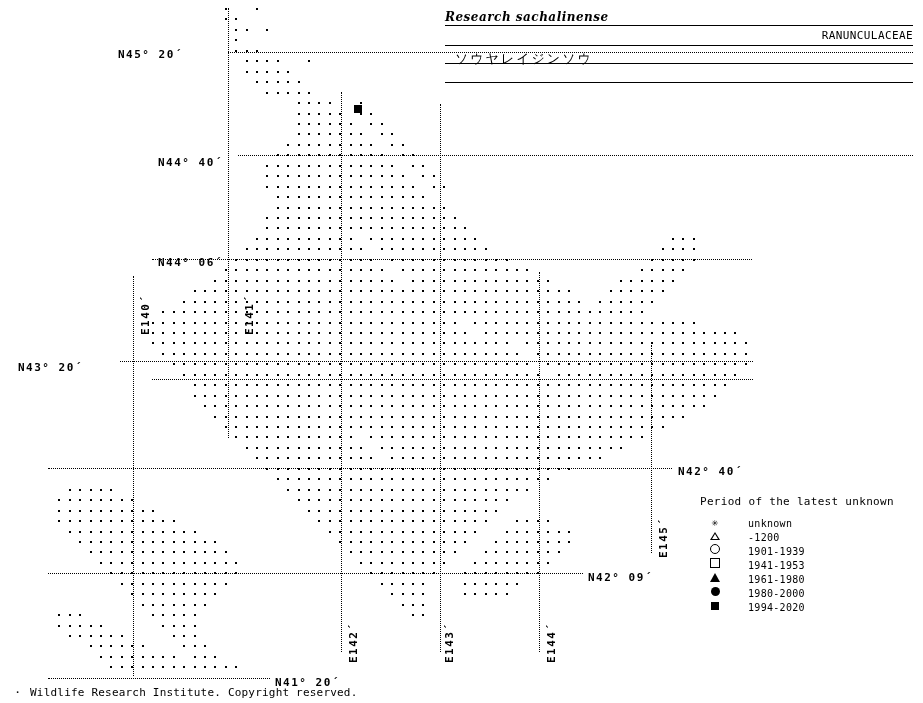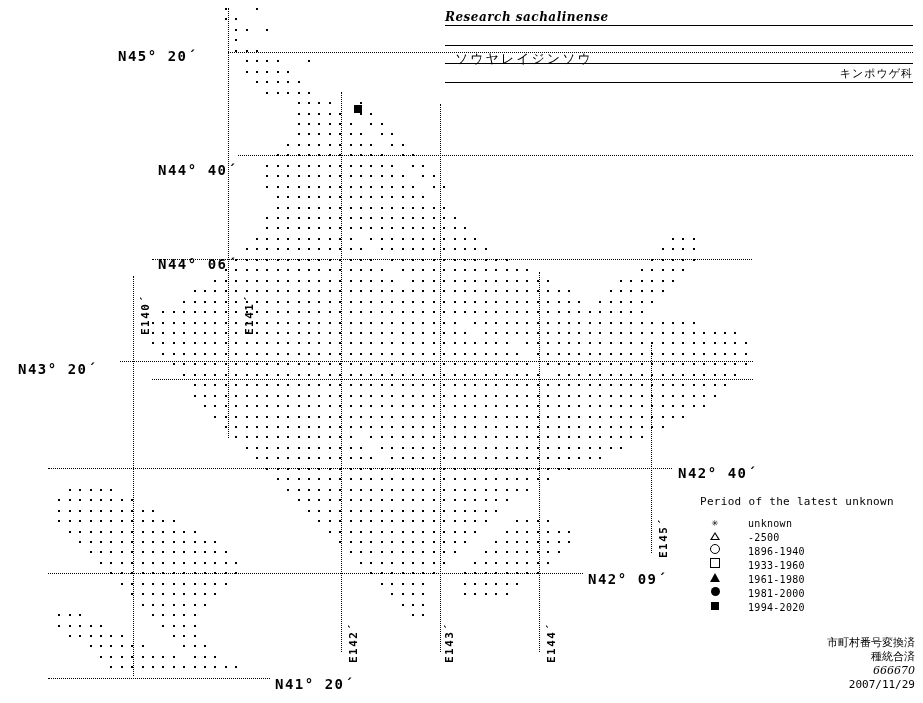--- a/index.html
+++ b/index.html
@@ -64,21 +64,21 @@
     border-top: 1px dotted #000;
     height: 0;
   }
   .vline {
     border-left: 1px dotted #000;
     width: 0;
   }
 
   
   .lat-label {
-    font-size: 14px;
+    font-size: 11px;
     font-weight: bold;
     letter-spacing: 1.5px;
     white-space: nowrap;
   }
   .lon-label {
     font-size: 11px;
     font-weight: bold;
     letter-spacing: 1.5px;
     white-space: nowrap;
     transform-origin: 0 0;
@@ -194,24 +194,24 @@
     white-space: nowrap;
   }
 </style>
 </head>
 <body>
 
 <div id="stage">
 
   <div class="abs sci-name">Research sachalinense</div>
   <div class="abs rule rule1"></div>
+  <div class="abs family-name">RANUNCULACEAE</div>
   <div class="abs rule rule2"></div>
   <div class="abs jp-name">ソウヤレイジンソウ</div>
   <div class="abs rule rule3"></div>
-  <div class="abs jp-family">キンポウゲ科</div>
   <div class="abs rule rule4"></div>
 
   <div id="grid">
       <div class="abs hline" style="left: 228px; top: 52px; width: 685px;"></div>
       <div class="abs hline" style="left: 238px; top: 155px; width: 675px;"></div>
       <div class="abs hline" style="left: 152px; top: 259px; width: 600px;"></div>
       <div class="abs hline" style="left: 120px; top: 361px; width: 633px;"></div>
       <div class="abs hline" style="left: 152px; top: 379px; width: 601px;"></div>
       <div class="abs hline" style="left: 48px; top: 468px; width: 624px;"></div>
       <div class="abs hline" style="left: 48px; top: 573px; width: 535px;"></div>
@@ -219,21 +219,21 @@
       <div class="abs vline" style="left: 228px; top: 8px; height: 430px;"></div>
       <div class="abs vline" style="left: 133px; top: 276px; height: 400px;"></div>
       <div class="abs vline" style="left: 341px; top: 92px; height: 560px;"></div>
       <div class="abs vline" style="left: 440px; top: 104px; height: 548px;"></div>
       <div class="abs vline" style="left: 539px; top: 272px; height: 380px;"></div>
       <div class="abs vline" style="left: 651px; top: 345px; height: 208px;"></div>
     </div>
 
   <div id="lat-labels">
       <div class="abs lat-label" style="left: 118px; top: 48px;">N45° 20´</div>
-      <div class="abs lat-label" style="left: 158px; top: 162px;">N44° 40´</div>
+      <div class="abs lat-label" style="left: 158px; top: 156px;">N44° 40´</div>
       <div class="abs lat-label" style="left: 158px; top: 256px;">N44° 06´</div>
       <div class="abs lat-label" style="left: 18px; top: 361px;">N43° 20´</div>
       <div class="abs lat-label" style="left: 678px; top: 465px;">N42° 40´</div>
       <div class="abs lat-label" style="left: 588px; top: 571px;">N42° 09´</div>
       <div class="abs lat-label" style="left: 275px; top: 676px;">N41° 20´</div>
     </div>
   <div id="lon-labels">
       <div class="abs lon-label" style="left: 139px; top: 335px;">E140´</div>
       <div class="abs lon-label" style="left: 243px; top: 335px;">E141´</div>
       <div class="abs lon-label" style="left: 347px; top: 663px;">E142´</div>
@@ -1868,44 +1868,39 @@
   <div class="abs rec-marker" id="rec-marker" style="left: 354px; top: 105px;"></div>
 
   <div class="abs legend-title">Period of the latest unknown</div>
   <div class="abs legend-rows" id="legend-rows">
       <div class="legend-row">
         <span class="legend-sym"><span>✳</span></span>
         <span class="legend-lbl">unknown</span>
       </div>
       <div class="legend-row">
         <span class="legend-sym"><span class="sym-shape sym-tri-open"></span></span>
-        <span class="legend-lbl">-2500</span>
+        <span class="legend-lbl">-1200</span>
       </div>
       <div class="legend-row">
         <span class="legend-sym"><span class="sym-shape sym-circle-open"></span></span>
-        <span class="legend-lbl">1896-1940</span>
+        <span class="legend-lbl">1901-1939</span>
       </div>
       <div class="legend-row">
         <span class="legend-sym"><span class="sym-shape sym-square-open"></span></span>
-        <span class="legend-lbl">1933-1960</span>
+        <span class="legend-lbl">1941-1953</span>
       </div>
       <div class="legend-row">
         <span class="legend-sym"><span class="sym-shape sym-tri-fill"></span></span>
         <span class="legend-lbl">1961-1980</span>
       </div>
       <div class="legend-row">
         <span class="legend-sym"><span class="sym-shape sym-circle-fill"></span></span>
-        <span class="legend-lbl">1981-2000</span>
+        <span class="legend-lbl">1980-2000</span>
       </div>
       <div class="legend-row">
         <span class="legend-sym"><span class="sym-shape sym-square-fill"></span></span>
         <span class="legend-lbl">1994-2020</span>
       </div>
     </div>
 
-  <div class="abs footer-right">
-    <div>市町村番号変換済</div>
-    <div>種統合済</div>
-    <div class="footer-code">666670</div>
-    <div class="footer-date">2007/11/29</div>
-  </div>
+  <div class="abs copyright">・ Wildlife Research Institute. Copyright reserved.</div>
 
 </div>
 
 </body></html>

